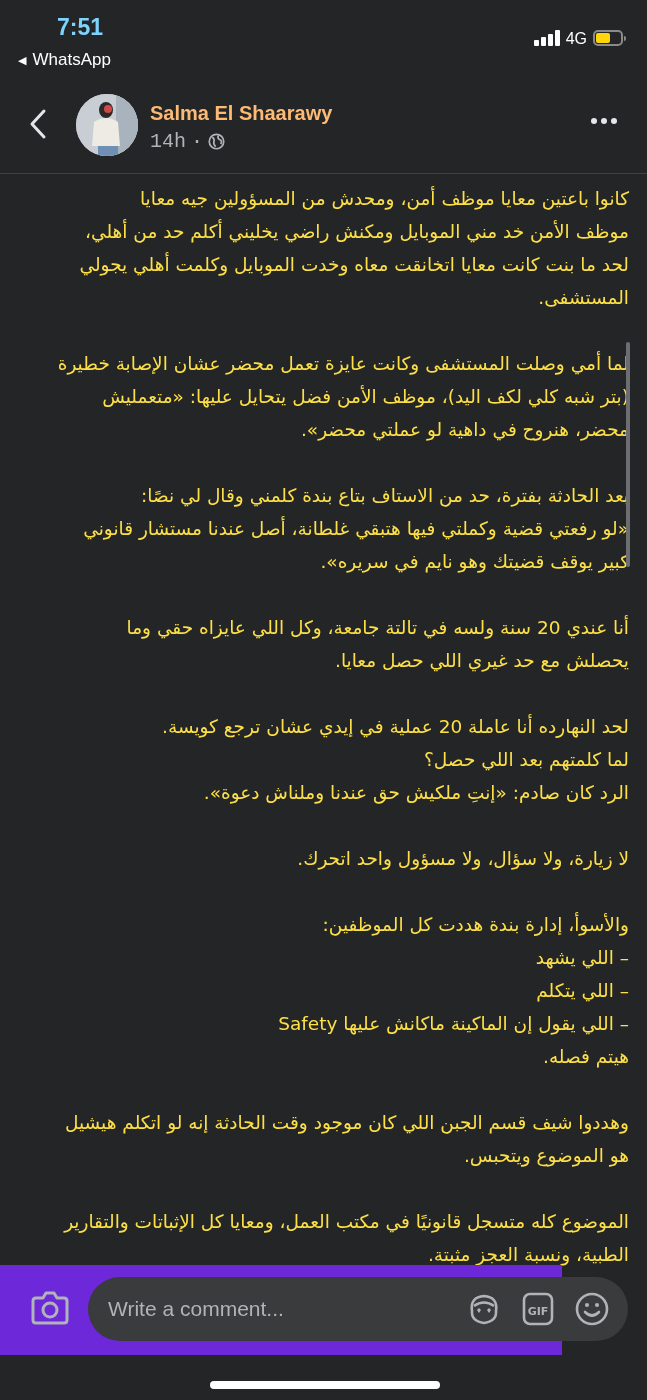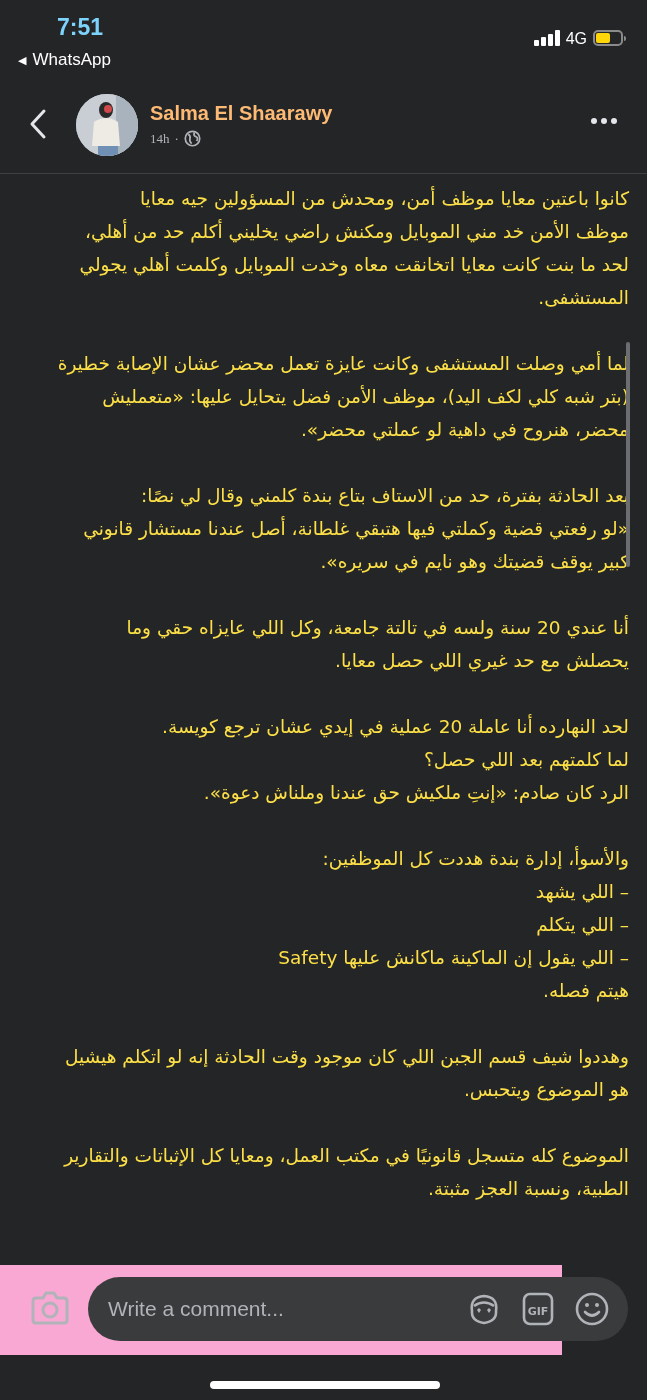--- a/index.html
+++ b/index.html
@@ -17,34 +17,34 @@
   .net { font-size: 16px; color: #fff; font-family: "Liberation Sans", sans-serif; }
   .battery { width: 30px; height: 16px; border: 2px solid #8a8a8a; border-radius: 5px; padding: 1px; position: relative; }
   .battery .fill { width: 60%; height: 100%; background: #ffd60a; border-radius: 2px; }
   .battery::after { content: ""; position: absolute; right: -5px; top: 4px; width: 2px; height: 5px; background: #8a8a8a; border-radius: 0 2px 2px 0; }
 
   
   .post-header { position: absolute; top: 90px; left: 0; width: 647px; height: 84px; }
   .back-btn { position: absolute; left: 26px; top: 18px; width: 24px; height: 32px; cursor: pointer; }
   .avatar { position: absolute; left: 76px; top: 4px; width: 62px; height: 62px; border-radius: 50%; overflow: hidden; background: radial-gradient(circle at 50% 40%, #dfe3e8 0%, #b8c0c8 60%, #8a95a0 100%); }
   .author-name { position: absolute; left: 150px; top: 12px; font-size: 20px; font-weight: bold; color: #fdba74; font-family: "Liberation Sans", sans-serif; }
-  .meta { position: absolute; left: 150px; top: 40px; font-size: 13px; color: #b0b3b8; display: flex; align-items: center; gap: 5px; font-family: Liberation Serif, serif; }
+  .meta { position: absolute; left: 150px; top: 40px; font-size: 20px; color: #b0b3b8; display: flex; align-items: center; gap: 5px; font-family: Liberation Mono, monospace; }
   .more-btn { position: absolute; right: 30px; top: 28px; display: flex; gap: 4px; cursor: pointer; }
   .more-btn span { width: 6px; height: 6px; border-radius: 50%; background: #e4e6eb; display: block; }
   .divider { position: absolute; top: 173px; left: 0; width: 647px; height: 1px; background: #3e4042; }
 
   
   .post-body { position: absolute; top: 182px; right: 18px; width: 610px; direction: rtl; text-align: right; font-size: 18.5px; line-height: 33px; color: #fde047; font-family: "DejaVu Sans", sans-serif; }
   .para { margin-bottom: 33px; }
   .para .line { display: block; white-space: nowrap; }
 
   .scrollbar { position: absolute; left: 626px; top: 342px; width: 4px; height: 225px; background: #6b6d70; border-radius: 2px; }
 
   
-  .comment-bar { position: absolute; top: 1265px; left: 0; width: 562px; height: 90px; background: #f9a8d4; }
+  .comment-bar { position: absolute; top: 1265px; left: 0; width: 562px; height: 90px; background: #6d28d9; }
   .camera-btn { position: absolute; left: 30px; top: 24px; width: 40px; height: 38px; cursor: pointer; }
   .comment-input-wrap { position: absolute; left: 88px; top: 12px; width: 540px; height: 64px; border-radius: 32px; background: #3a3b3c; }
   .comment-input { position: absolute; left: 20px; top: 0; height: 64px; width: 340px; background: transparent; border: none; outline: none; color: #e4e6eb; font-size: 21px; font-family: "Liberation Sans", sans-serif; }
   .comment-input::placeholder { color: #b0b3b8; }
   .icon-btn { position: absolute; top: 14px; width: 36px; height: 36px; cursor: pointer; }
   .home-indicator { position: absolute; left: 210px; top: 1381px; width: 230px; height: 8px; border-radius: 4px; background: #ffffff; }
 </style>
 </head>
 <body>
 
@@ -121,20 +121,23 @@
     <div class="para">
       <span class="line">أنا عندي 20 سنة ولسه في تالتة جامعة، وكل اللي عايزاه حقي وما</span>
       <span class="line">يحصلش مع حد غيري اللي حصل معايا.</span>
     </div>
     <div class="para">
       <span class="line">لحد النهارده أنا عاملة 20 عملية في إيدي عشان ترجع كويسة.</span>
       <span class="line">لما كلمتهم بعد اللي حصل؟</span>
       <span class="line">الرد كان صادم: «إنتِ ملكيش حق عندنا وملناش دعوة».</span>
     </div>
     <div class="para">
+      <span class="line">لا زيارة، ولا سؤال، ولا مسؤول واحد اتحرك.</span>
+    </div>
+    <div class="para">
       <span class="line">والأسوأ، إدارة بندة هددت كل الموظفين:</span>
       <span class="line">– اللي يشهد</span>
       <span class="line">– اللي يتكلم</span>
       <span class="line">– اللي يقول إن الماكينة ماكانش عليها Safety</span>
       <span class="line">هيتم فصله.</span>
     </div>
     <div class="para">
       <span class="line">وهددوا شيف قسم الجبن اللي كان موجود وقت الحادثة إنه لو اتكلم هيشيل</span>
       <span class="line">هو الموضوع ويتحبس.</span>
     </div>

